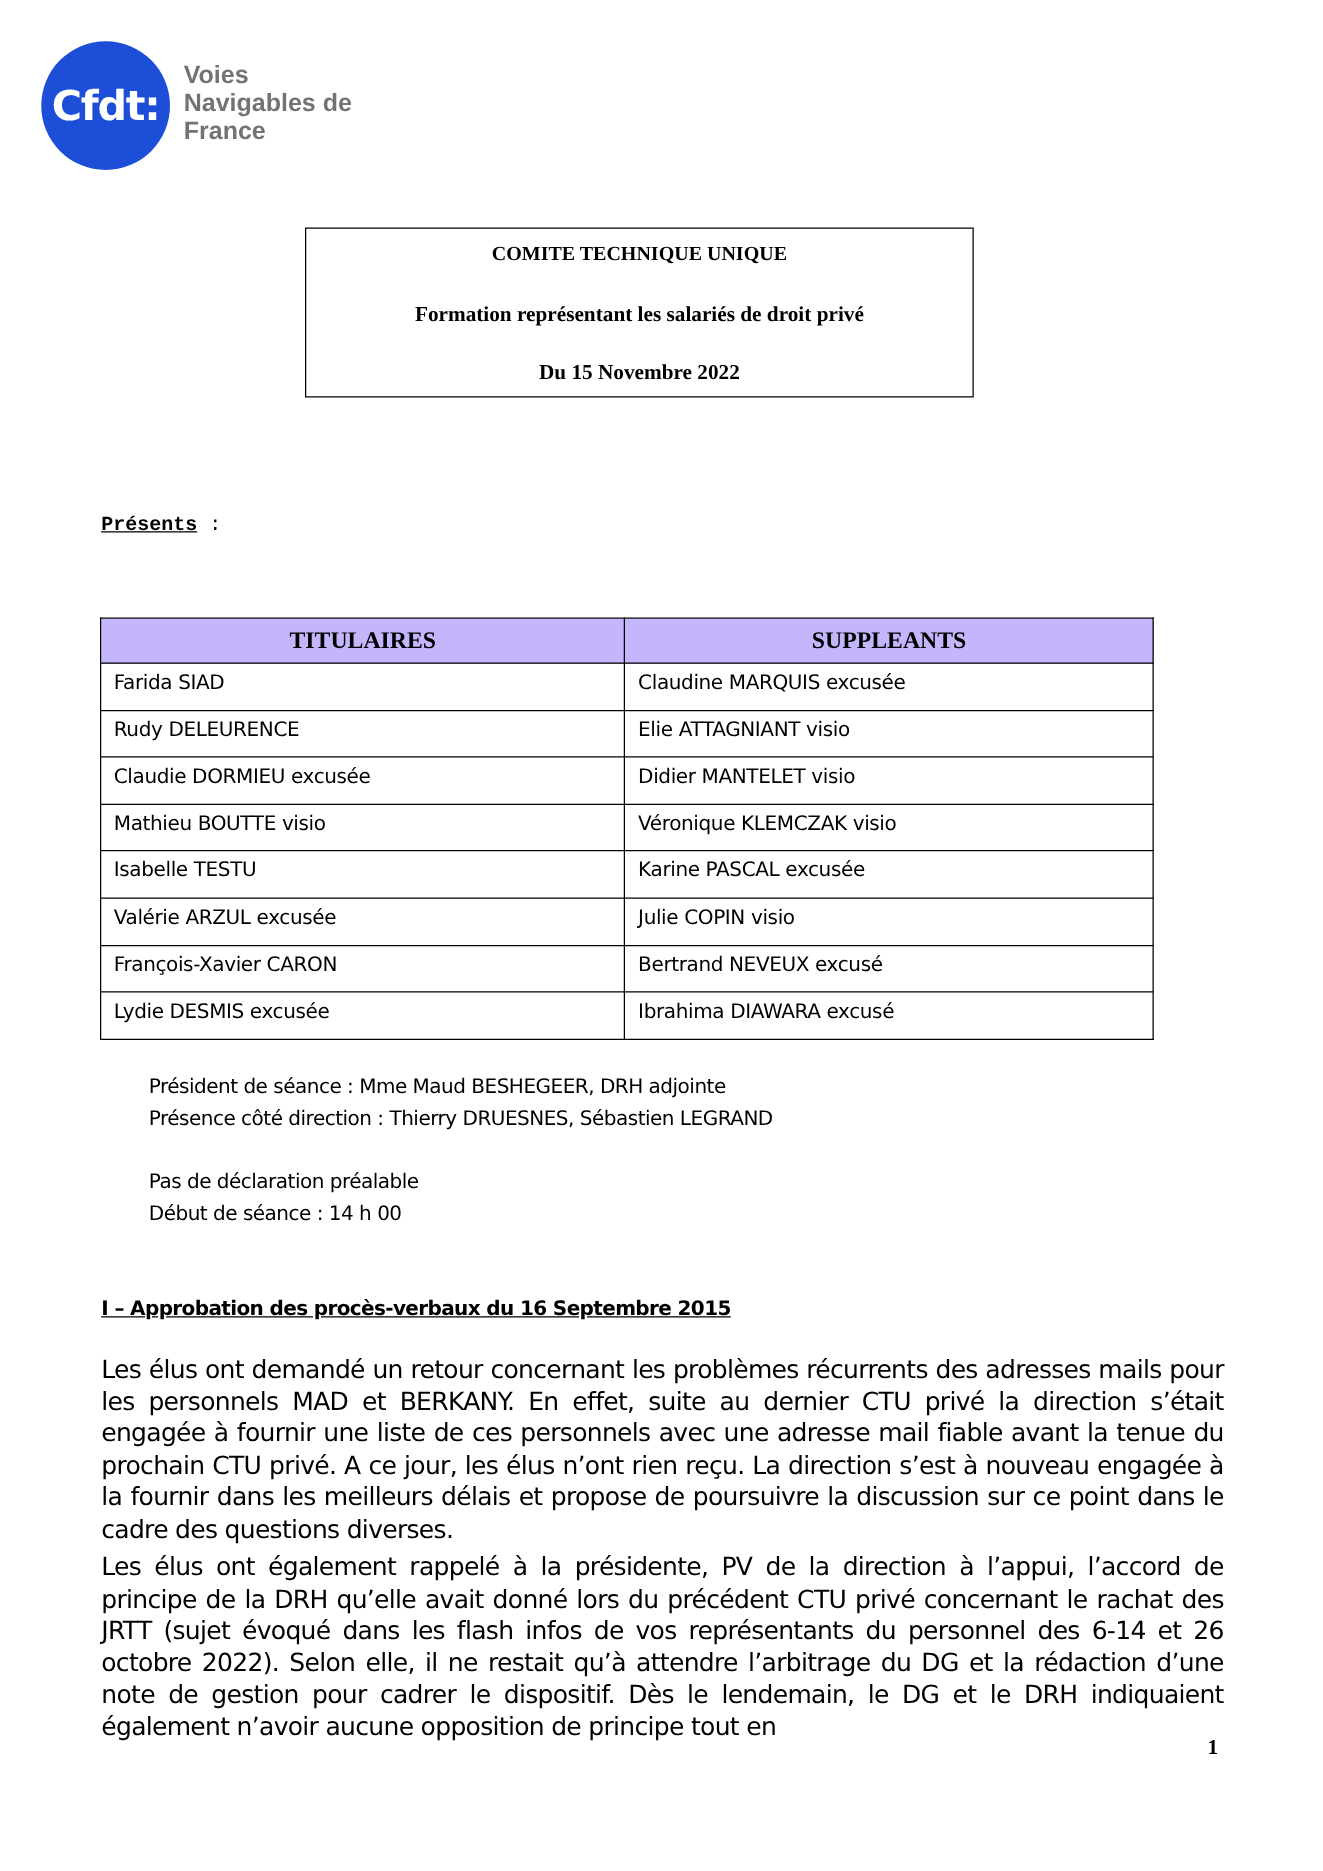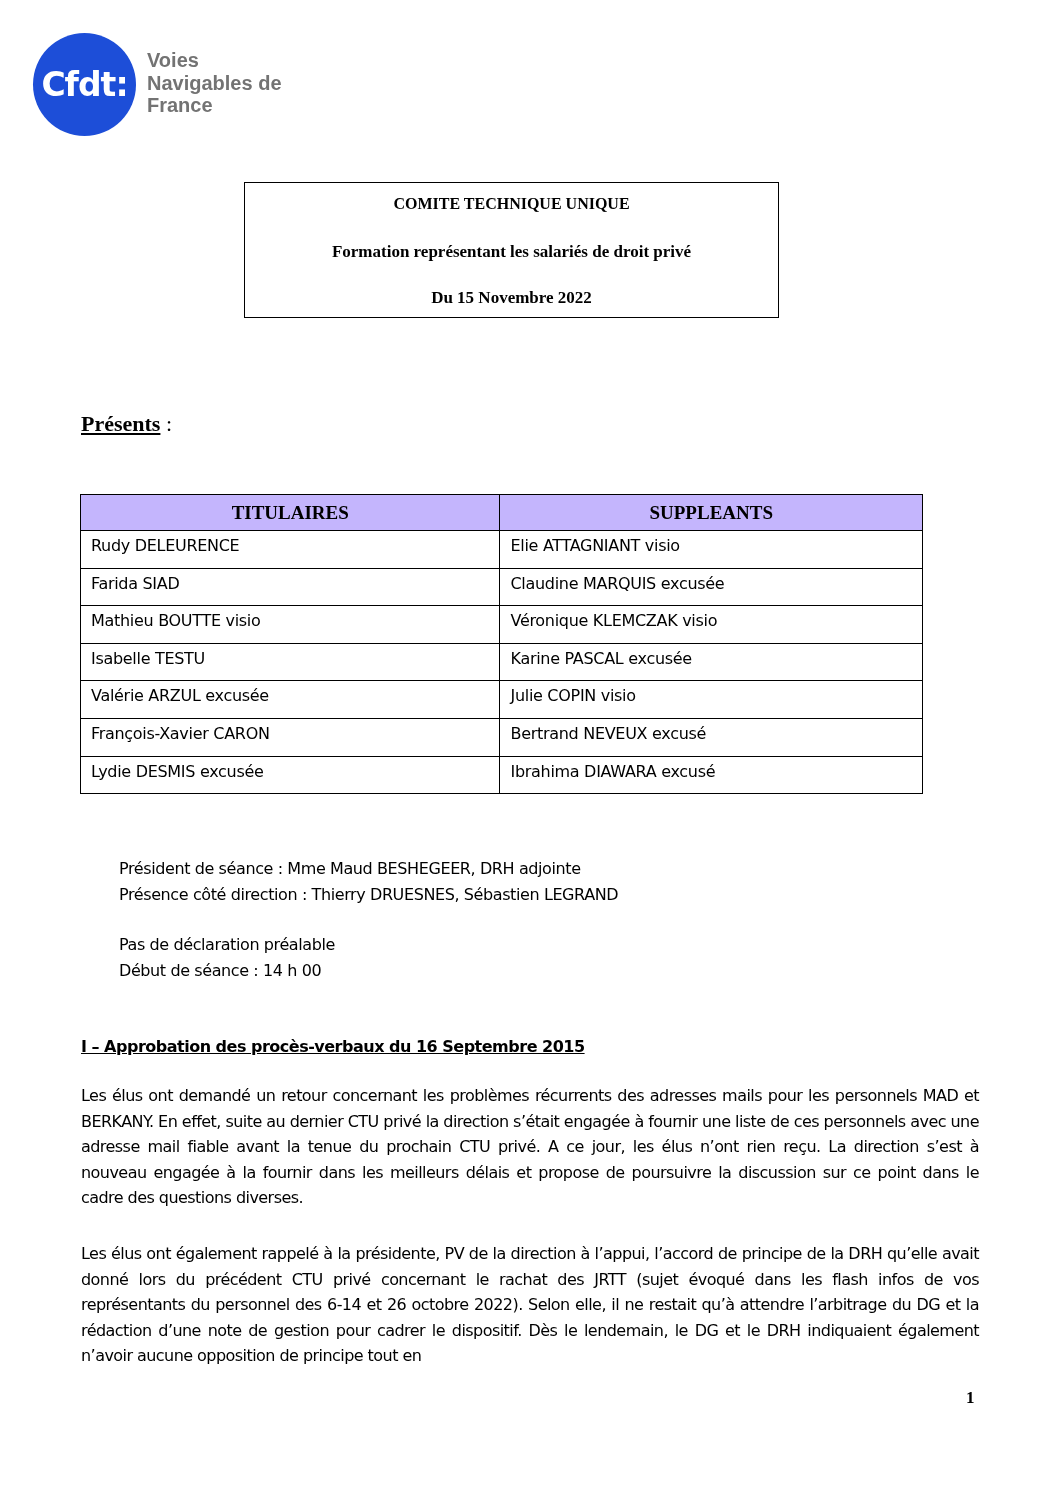--- a/index.html
+++ b/index.html
@@ -38,22 +38,22 @@
       font-family: Liberation Serif, serif;
       font-weight: bold; font-size: 16px;
     }
     .title-box .l1 { position: absolute; left: 0; right: 0; top: 12px; }
     .title-box .l2 { position: absolute; left: 0; right: 0; top: 59px; font-size: 17px; }
     .title-box .l3 { position: absolute; left: 0; right: 0; top: 105px; font-size: 17px; }
 
     
     .presents {
       position: absolute; left: 81px; top: 411px;
-      font-family: Liberation Serif, serif;
-      font-size: 22px;
+      font-family: Liberation Mono, monospace;
+      font-size: 16px;
     }
     .presents .lbl { font-weight: bold; text-decoration: underline; }
 
     
     .members {
       position: absolute; left: 80px; top: 494px;
       border-collapse: collapse;
       width: 843px;
     }
     .members th, .members td { border: 1.5px solid #000; }
@@ -90,21 +90,21 @@
       font-family: "DejaVu Sans", sans-serif;
       font-weight: bold; font-size: 16px; letter-spacing: -0.5px;
       text-decoration: underline;
       white-space: nowrap;
     }
 
     
     .para {
       position: absolute; left: 81px; width: 898px;
       font-family: "DejaVu Sans", sans-serif;
-      font-size: 16px; line-height: 25.6px;
+      font-size: 20px; line-height: 25.6px;
       text-align: justify; letter-spacing: -0.55px;
     }
 
     .page-number {
       position: absolute; left: 966px; top: 1388px;
       font-family: "Liberation Serif", serif;
       font-weight: bold; font-size: 17px;
     }
   </style>
 </head>
@@ -137,26 +137,30 @@
       <col class="c2">
     </colgroup>
   <thead>
     <tr>
       <th>TITULAIRES</th>
       <th>SUPPLEANTS</th>
     </tr>
   </thead>
   <tbody>
     <tr>
+      <td>Farida SIAD</td>
+      <td>Claudine MARQUIS excusée</td>
+    </tr>
+    <tr>
       <td>Rudy DELEURENCE</td>
       <td>Elie ATTAGNIANT visio</td>
     </tr>
     <tr>
-      <td>Farida SIAD</td>
-      <td>Claudine MARQUIS excusée</td>
+      <td>Claudie DORMIEU excusée</td>
+      <td>Didier MANTELET visio</td>
     </tr>
     <tr>
       <td>Mathieu BOUTTE visio</td>
       <td>Véronique KLEMCZAK visio</td>
     </tr>
     <tr>
       <td>Isabelle TESTU</td>
       <td>Karine PASCAL excusée</td>
     </tr>
     <tr>

